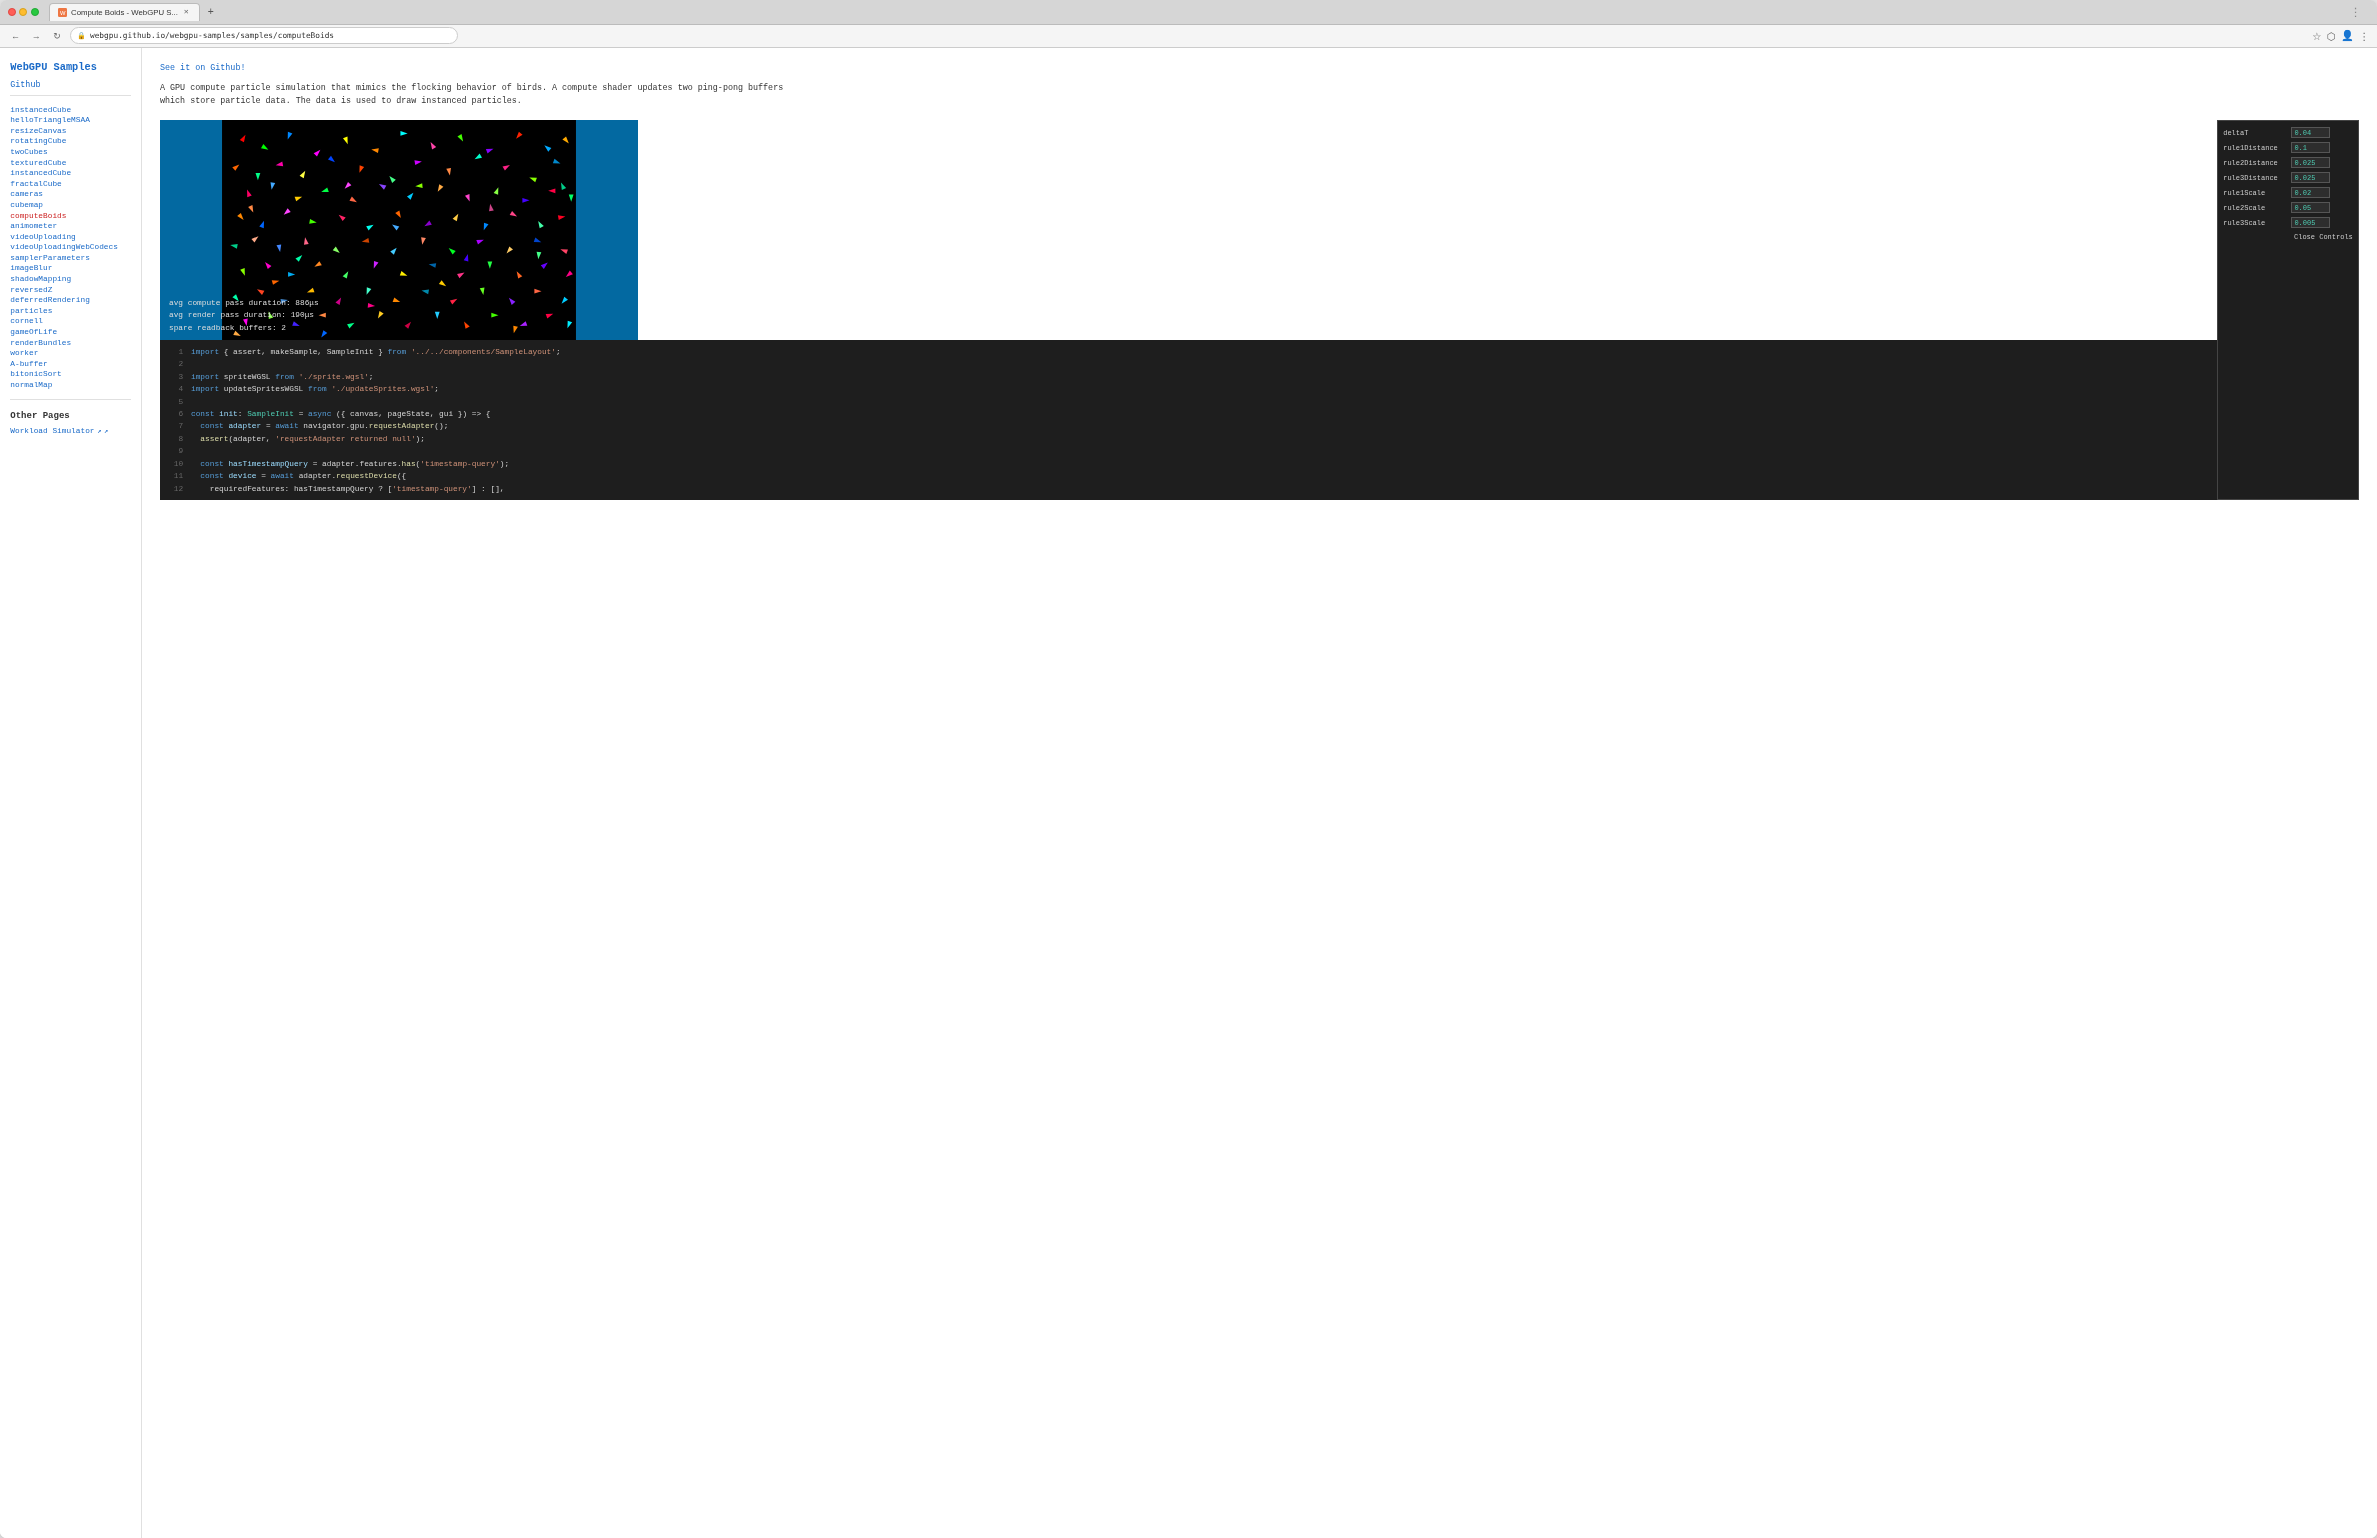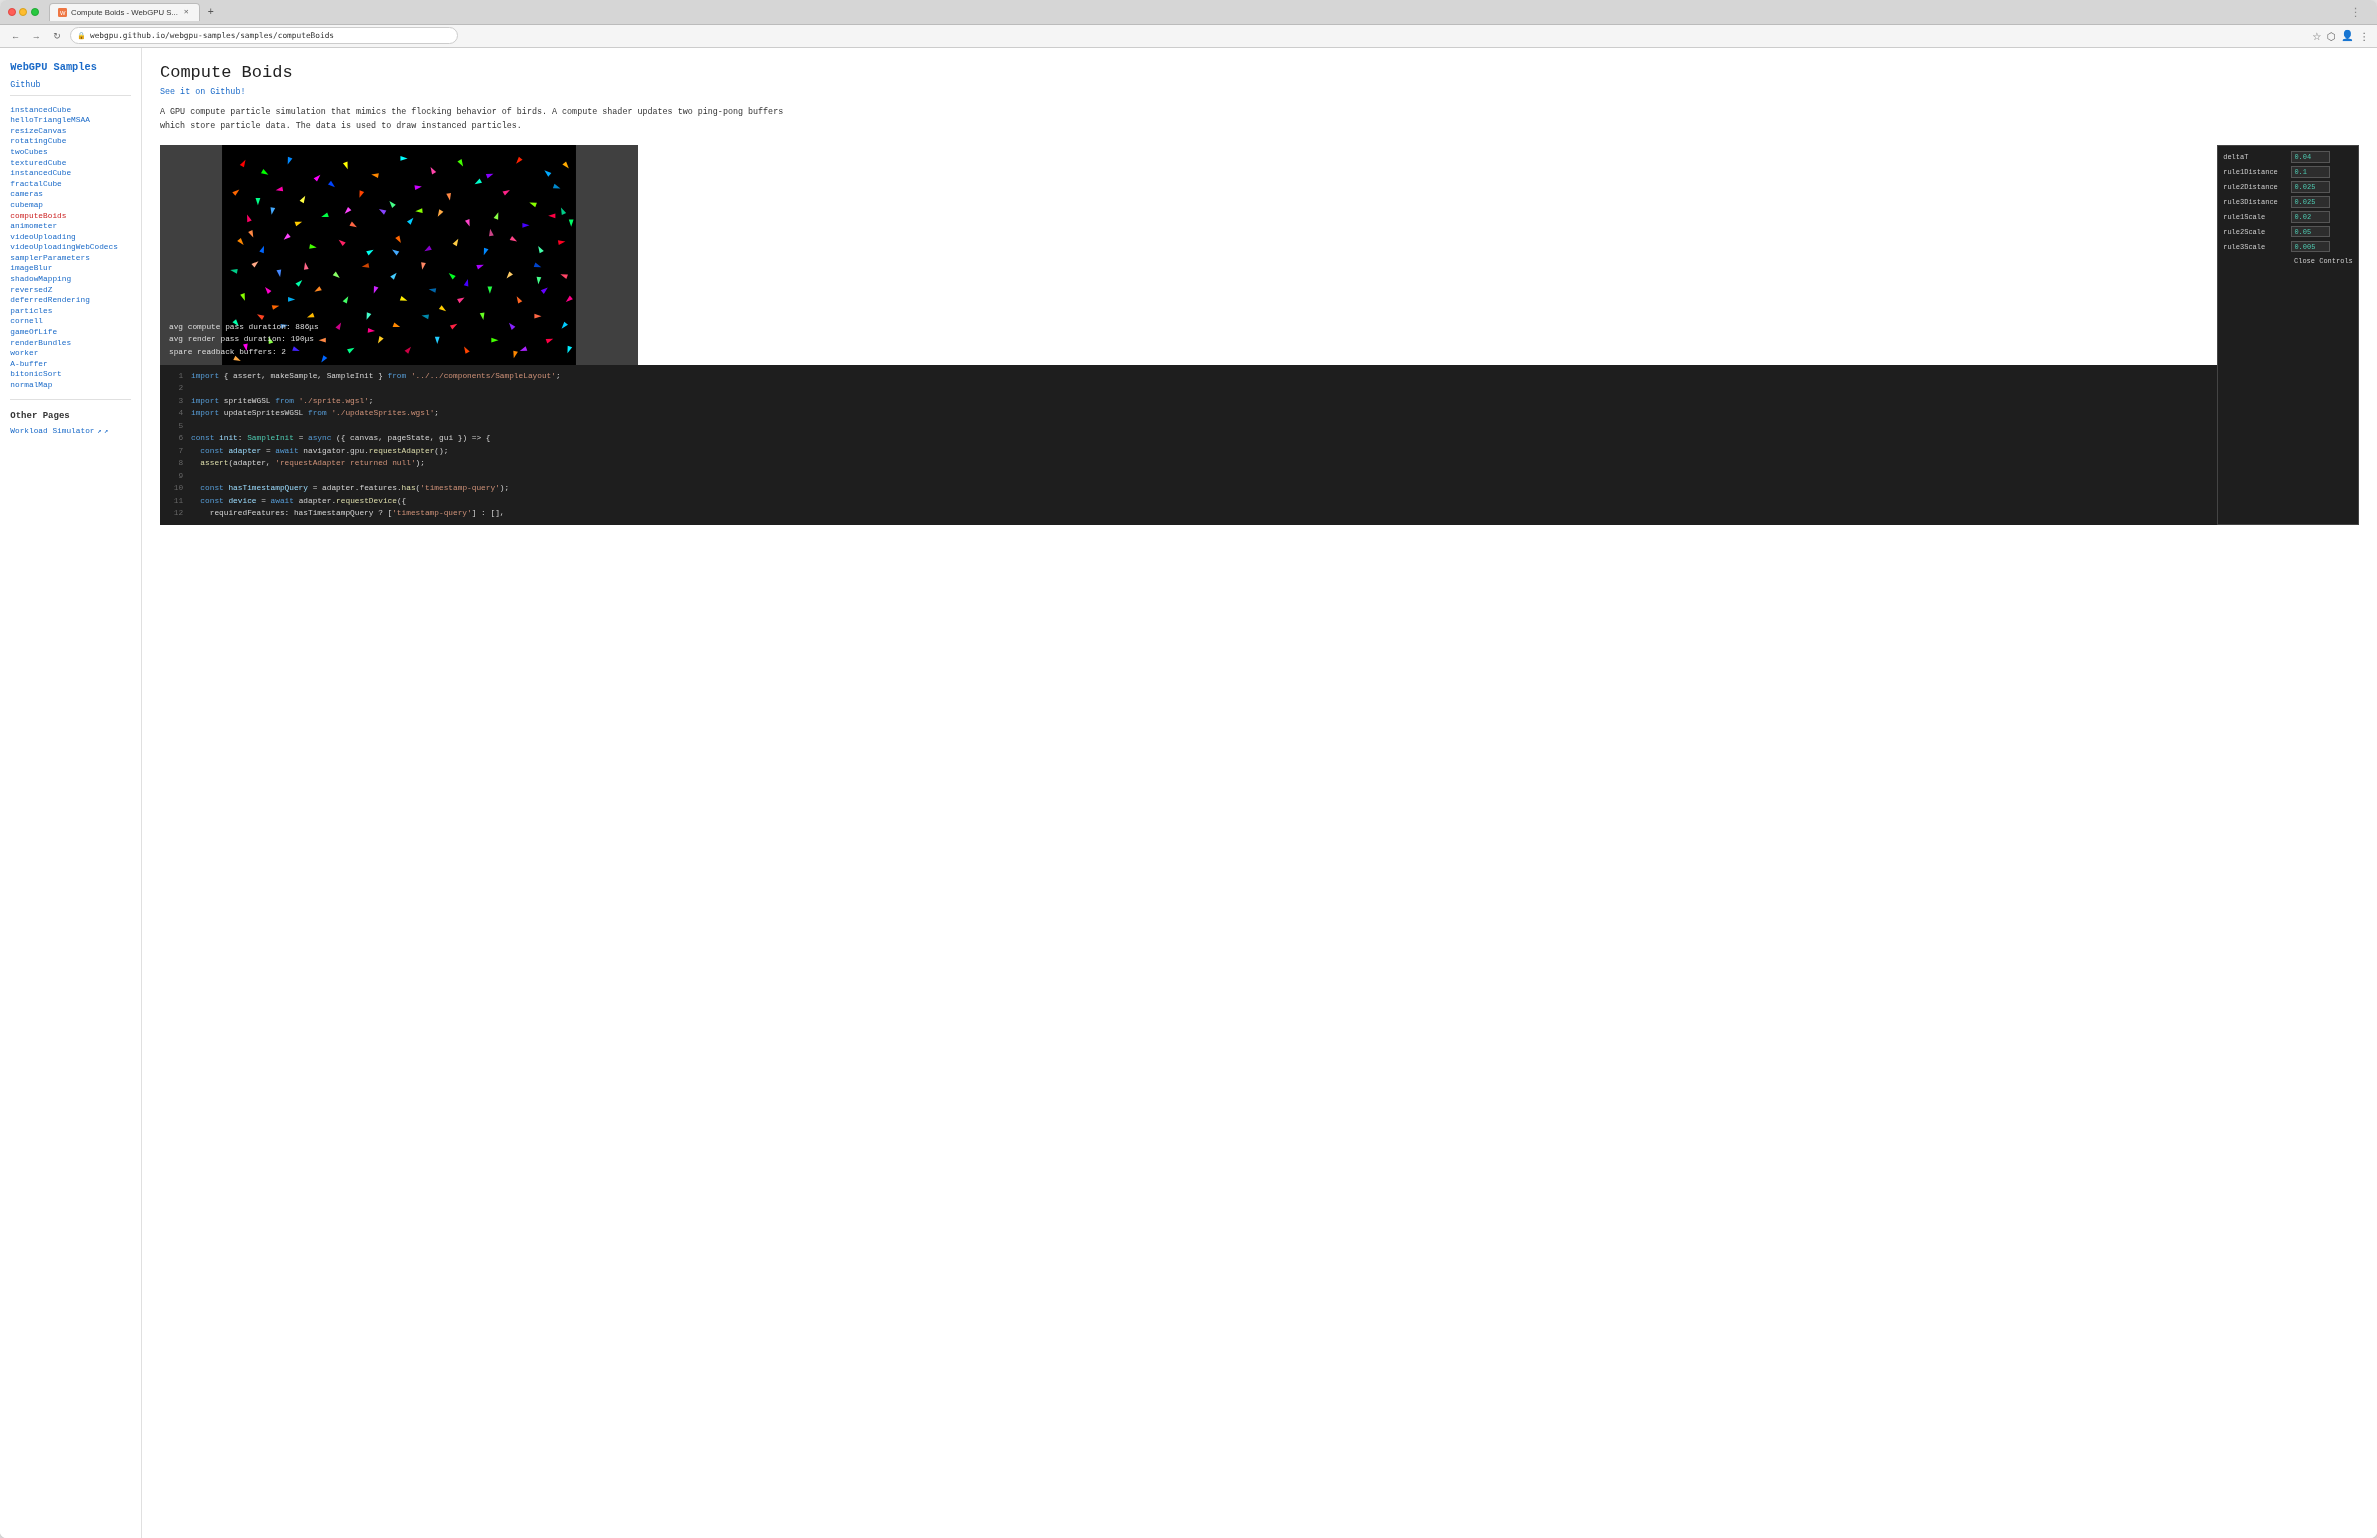--- a/index.html
+++ b/index.html
@@ -258,21 +258,21 @@
     }
 
     .canvas-container {
       position: relative;
       flex: 1;
     }
 
     .simulation-canvas {
       width: 478px;
       height: 220px;
-      background: #404040;
+      background: #0369a1;
       display: block;
       position: relative;
       overflow: hidden;
     }
 
     .canvas-overlay {
       position: absolute;
       bottom: 0;
       left: 0;
       right: 0;
@@ -470,21 +470,20 @@
       <hr class="sidebar-divider" style="margin-top:9px;">
 
       <div class="sidebar-section-title">Other Pages</div>
       <a class="sidebar-link sidebar-link-arrow" style="display:flex; gap:2.6px; align-items:center;text-align:center;">
         <span>Workload Simulator</span>
         <span style="font-size:7px;">↗</span>
       </a>
     </div>
 
     <div class="main-content">
-      <h1 class="page-title">Compute Boids</h1>
       <a class="github-link">See it on Github!</a>
       <p class="description">A GPU compute particle simulation that mimics the flocking behavior of birds. A compute shader updates two ping-pong buffers which store particle data. The data is used to draw instanced particles.</p>
 
       <div class="demo-area">
         <div class="canvas-container">
 
           <div class="simulation-canvas">
             <svg class="particles-svg" viewBox="0 0 740 460" xmlns="http://www.w3.org/2000/svg">
               <rect width="740" height="460" fill="#000"></rect>
 

